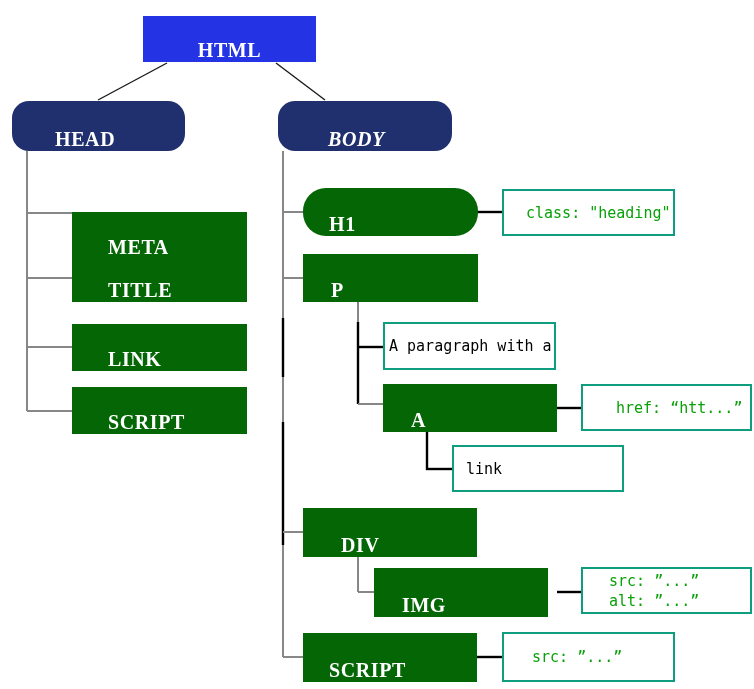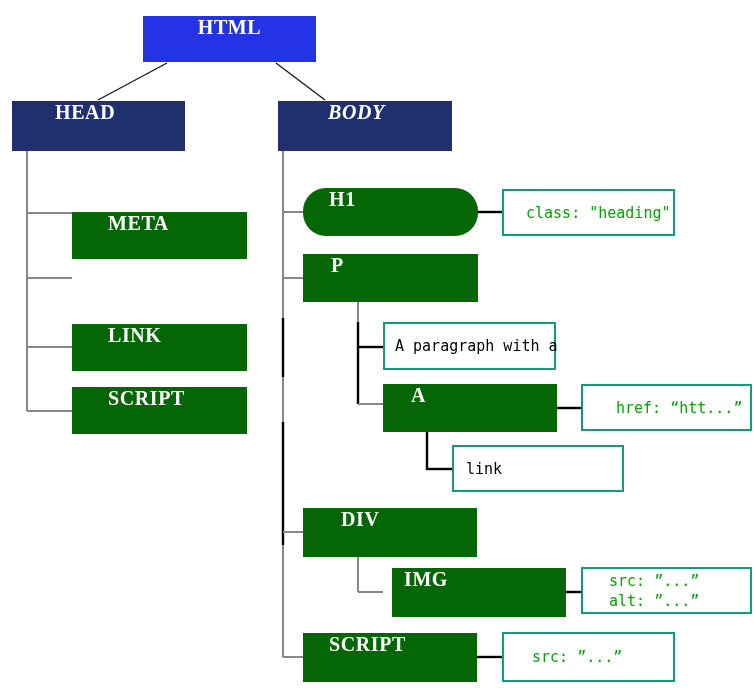--- a/index.html
+++ b/index.html
@@ -25,29 +25,29 @@
     pointer-events: none;
   }
   .ln-gray  { stroke: var(--connector-gray, #878787); stroke-width: 2; fill: none; }
   .ln-black { stroke: var(--connector-black, #000000); stroke-width: 2.4; fill: none; }
   .ln-thin  { stroke: #1a1a1a; stroke-width: 1.4; fill: none; }
 
   .node {
     position: absolute;
     box-sizing: border-box;
     display: flex;
-    align-items: flex-start;
+    align-items: flex-end;
     color: #ffffff;
     font-family: "Liberation Serif", serif;
     font-weight: bold;
     font-size: 20px;
     letter-spacing: 0.6px;
   }
   .node.root    { background: var(--root-fill, #2434e4); justify-content: center; }
-  .node.section { background: var(--section-fill, #20306f); }
+  .node.section { background: var(--section-fill, #20306f); border-radius: 17px; }
   .node.element { background: var(--element-fill, #056605); }
 
   .ann {
     position: absolute;
     box-sizing: border-box;
     background: #ffffff;
     border: 2px solid var(--annotation-border, #0f9d80);
     display: flex;
     flex-direction: column;
     justify-content: center;
@@ -106,47 +106,50 @@
   <div class="node section" style="left:12px; top:101px; width:173px; height:50px; padding-left:43px;">
     <span>HEAD</span>
   </div>
   <div class="node section" style="left:278px; top:101px; width:174px; height:50px; padding-left:50px;font-style:italic;">
     <span>BODY</span>
   </div>
 
   <div class="node element" style="left:72px; top:190px; width:175px; height:47px; padding-left:36px;margin-top:22px;">
     <span>META</span>
   </div>
+  <div class="node element" style="left:72px; top:255px; width:175px; height:47px; padding-left:36px;">
+    <span>TITLE</span>
+  </div>
   <div class="node element" style="left:72px; top:324px; width:175px; height:47px; padding-left:36px;">
     <span>LINK</span>
   </div>
   <div class="node element" style="left:72px; top:387px; width:175px; height:47px; padding-left:36px;">
     <span>SCRIPT</span>
   </div>
 
   <div class="node element" style="left:303px; top:188px; width:175px; height:48px; padding-left:26px;border-radius:23px;">
     <span>H1</span>
   </div>
   <div class="node element" style="left:303px; top:254px; width:175px; height:48px; padding-left:28px;">
     <span>P</span>
   </div>
   <div class="node element" style="left:383px; top:384px; width:174px; height:48px; padding-left:28px;">
     <span>A</span>
   </div>
   <div class="node element" style="left:303px; top:508px; width:174px; height:49px; padding-left:38px;">
     <span>DIV</span>
   </div>
-  <div class="node element" style="left:392px; top:568px; width:174px; height:49px; padding-left:12px;">
+  <div class="node element" style="left:374px; top:568px; width:174px; height:49px; padding-left:28px;">
     <span>IMG</span>
   </div>
   <div class="node element" style="left:303px; top:633px; width:174px; height:49px; padding-left:26px;">
     <span>SCRIPT</span>
   </div>
 
-  <div class="ann textbox" style="left:383px; top:322px; width:173px; height:48px; padding-left:10px;">
+  <div class="ann textbox" style="left:383px; top:322px; width:173px; height:48px; padding-left:4px;">
     <span>A paragraph with a</span>
   </div>
   <div class="ann textbox" style="left:452px; top:445px; width:172px; height:47px; padding-left:12px;">
     <span>link</span>
   </div>
 
   <div class="ann" style="left:502px; top:189px; width:173px; height:47px; padding-left:22px;">
     <span>class: "heading"</span>
   </div>
   <div class="ann" style="left:581px; top:384px; width:171px; height:47px; padding-left:33px;">

